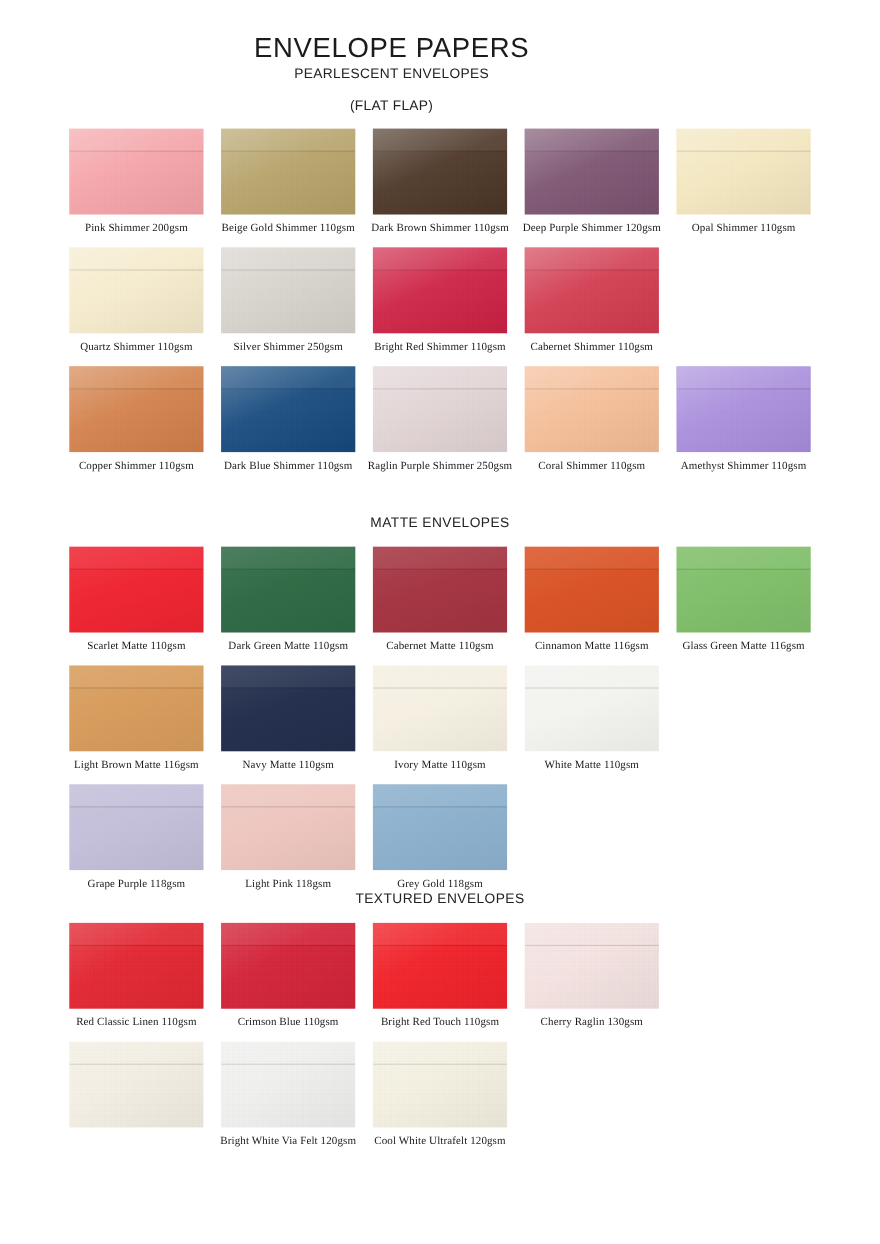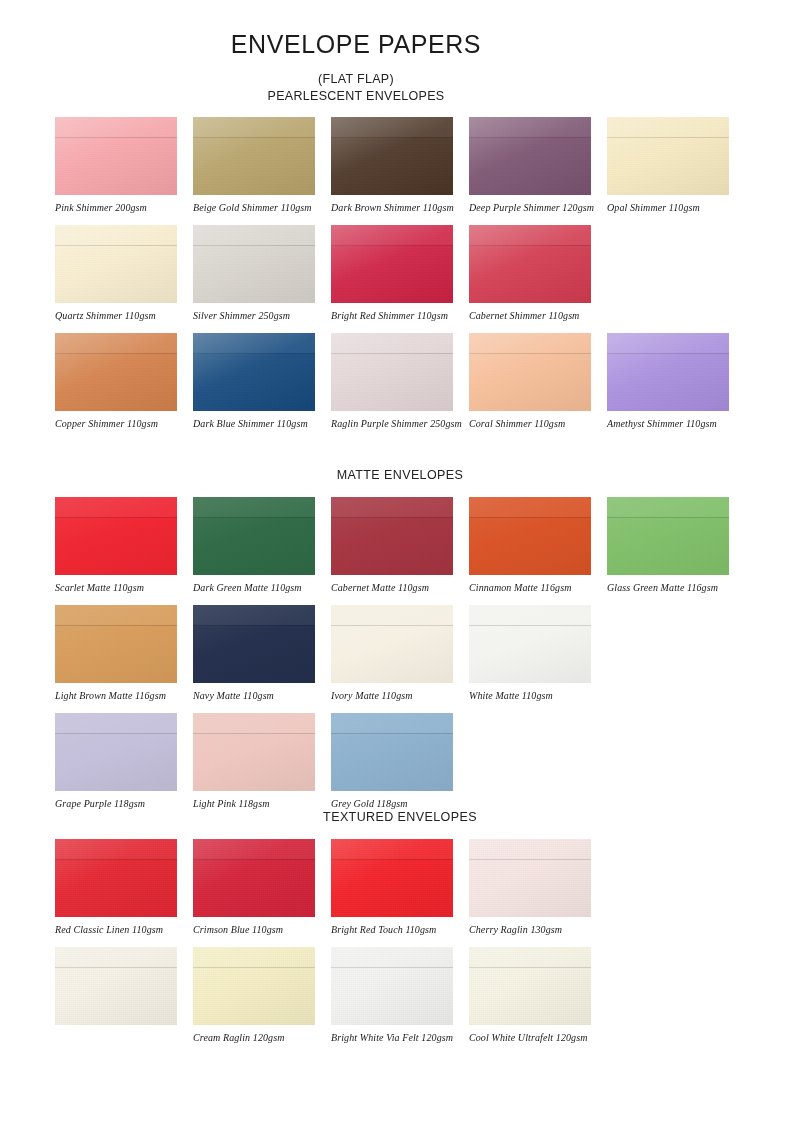--- a/index.html
+++ b/index.html
@@ -66,23 +66,22 @@
     display: flex;
     justify-content: flex-start;
     align-items: flex-start;
     width: 690px;
     margin: 0 auto;
   }
   .cell {
     width: 138px;
     display: flex;
     flex-direction: column;
-    align-items: flex-start;
+    align-items: center;
     box-sizing: border-box;
-    font-style: italic;
   }
 
   
   .swatch {
     width: 122px;
     height: 78px;
     position: relative;
     overflow: hidden;
     box-sizing: border-box;
   }
@@ -140,23 +139,23 @@
   }
   .caption.empty { visibility: hidden; }
 </style>
 </head>
 <body>
 
 <div class="page">
 
   <h1 class="main-title">ENVELOPE PAPERS</h1>
 
+  <div class="sub-title">PEARLESCENT ENVELOPES</div>
+
   <div class="sub-title first">(FLAT FLAP)</div>
-
-  <div class="sub-title">PEARLESCENT ENVELOPES</div>
 
   <div id="sections-root">
       <div class="section" style="margin-top: 12px;">
         <div class="grid-row" style="margin-top: 0px;">
           <div class="cell">
             <div class="swatch pearl" style="background: rgb(246, 163, 168);">
               <div class="grain"></div>
               <div class="flap-upper"></div>
               <div class="flap"></div>
               <div class="sheen"></div>
@@ -459,29 +458,20 @@
           <div class="cell">
             <div class="swatch textured" style="background: rgb(246, 241, 230);">
               <div class="grain"></div>
               <div class="flap-upper"></div>
               <div class="flap"></div>
               <div class="sheen"></div>
             </div>
             <div class="caption empty" style="margin-top: 7px;">&nbsp;</div>
           </div>
           <div class="cell">
-            <div class="swatch textured" style="background: rgb(245, 238, 196);">
-              <div class="grain"></div>
-              <div class="flap-upper"></div>
-              <div class="flap"></div>
-              <div class="sheen"></div>
-            </div>
-            <div class="caption" style="margin-top: 7px;">Cream Raglin 120gsm</div>
-          </div>
-          <div class="cell">
             <div class="swatch textured" style="background: rgb(242, 243, 241);">
               <div class="grain"></div>
               <div class="flap-upper"></div>
               <div class="flap"></div>
               <div class="sheen"></div>
             </div>
             <div class="caption" style="margin-top: 7px;">Bright White Via Felt 120gsm</div>
           </div>
           <div class="cell">
             <div class="swatch textured" style="background: rgb(246, 243, 228);">

